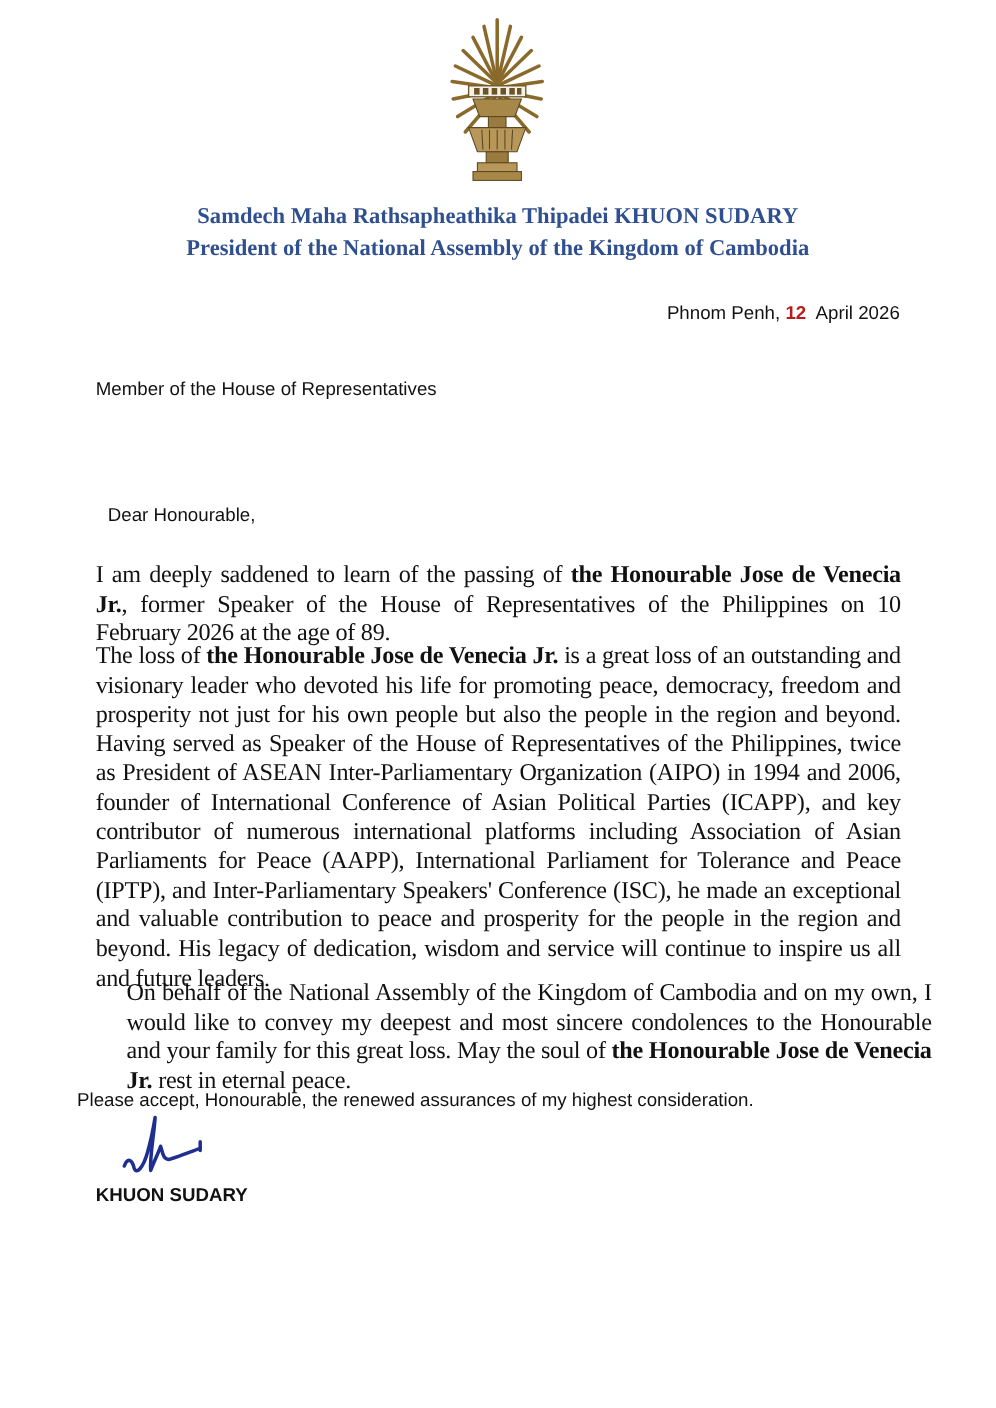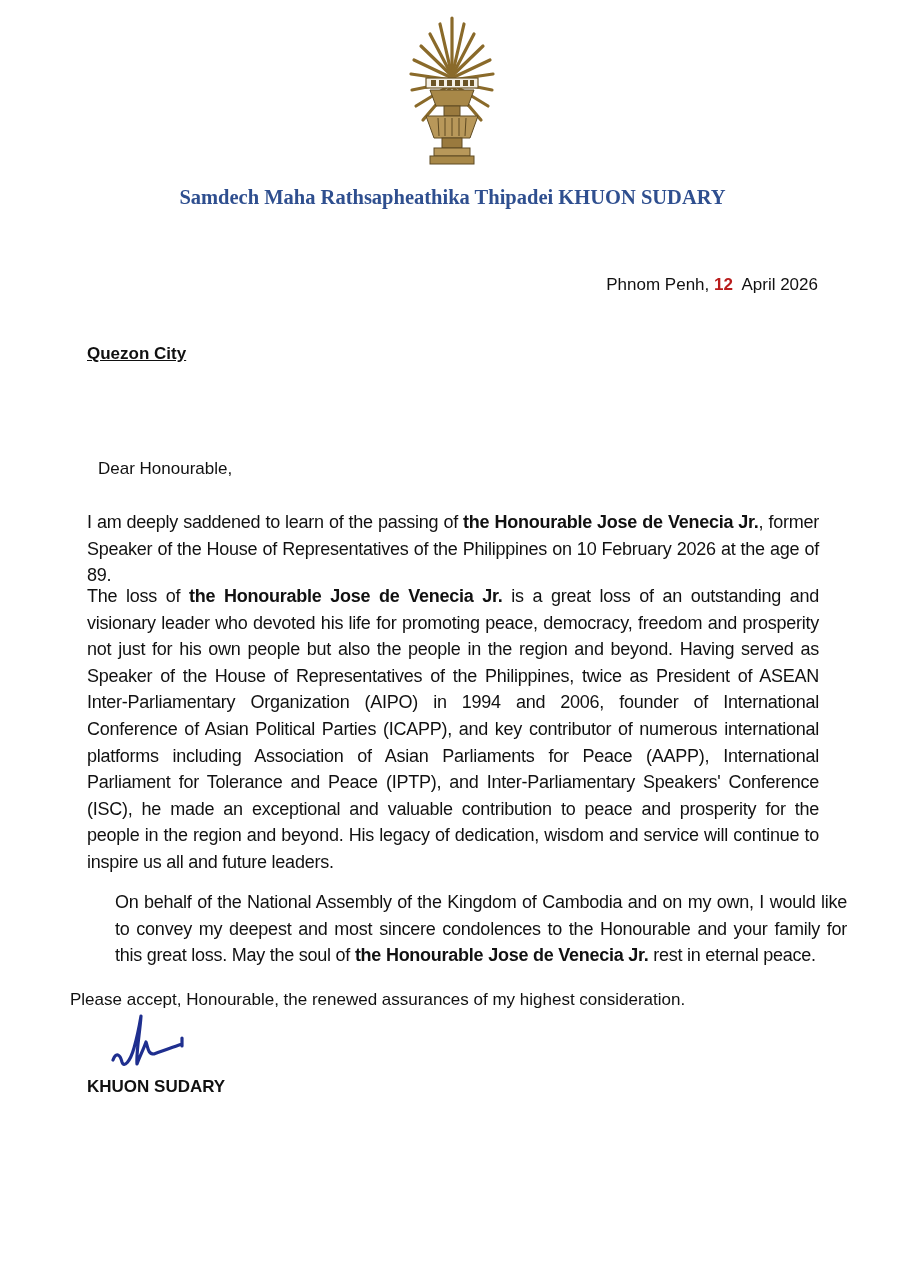--- a/index.html
+++ b/index.html
@@ -8,21 +8,21 @@
   .header { position: absolute; left: 0; top: 183px; width: 905px; text-align: center;
     font-family: "Liberation Serif", serif; font-weight: bold; color: #2f4f8f; font-size: 20.5px; line-height: 29px; }
   .sans { font-family: "Liberation Sans", sans-serif; font-size: 17px; }
   .date { position: absolute; right: 87px; top: 275px; }
   .date .day { color: #b91c1c; font-weight: bold; }
   .recipient { position: absolute; left: 87px; top: 343px; line-height: 21.5px; }
   .recipient .name { font-weight: bold; }
   .recipient .city { font-weight: bold; text-decoration: underline; }
   .salutation { position: absolute; left: 98px; top: 459px; }
   .para { position: absolute; left: 87px; width: 732px; line-height: 26.6px; text-align: justify;
-    font-family: Liberation Sans, sans-serif; font-size: 18px; letter-spacing: -0.25px; }
+    font-family: Liberation Serif, serif; font-size: 22px; letter-spacing: -0.25px; }
   .p1 { top: 509px; }
   .p2 { top: 583px; }
   .p3 { top: 889px; margin-left: 28px; }
   .closing { position: absolute; left: 70px; top: 974px; margin-top: 16px; }
   .signature { position: absolute; left: 110px; top: 1012px; width: 85px; height: 60px; }
   .signer { position: absolute; left: 87px; top: 1077px; font-weight: bold; }
   b { font-weight: bold; }
 </style>
 </head>
 <body>
@@ -66,26 +66,27 @@
       <line x1="51" y1="104" x2="51" y2="122"></line>
     <line x1="58" y1="104" x2="57" y2="122"></line>
   </g>
   <rect x="34" y="124" width="20" height="10" fill="#9a7a3e" stroke="#5e4a22" stroke-width="1"></rect>
   <rect x="26" y="134" width="36" height="8" fill="#b8985a" stroke="#5e4a22" stroke-width="1"></rect>
   <rect x="22" y="142" width="44" height="8" fill="#a88848" stroke="#5e4a22" stroke-width="1"></rect>
 </svg>
 
 <div class="header">
   <div>Samdech Maha Rathsapheathika Thipadei KHUON SUDARY</div>
+  <div>President of the National Assembly of the Kingdom of Cambodia</div>
 </div>
 
 <div class="date sans"><span>Phnom Penh, </span><span class="day">12</span>&nbsp; <span>April 2026</span></div>
 
 <div class="recipient sans">
-  <div class="city">Quezon City</div>
+  <div>Member of the House of Representatives</div>
 </div>
 
 <div class="salutation sans">Dear Honourable,</div>
 
 <div class="para p1"><span>I am deeply saddened to learn of the passing of </span><b>the Honourable Jose de Venecia Jr.</b><span>, former Speaker of the House of Representatives of the Philippines on 10 February 2026 at the age of 89.</span></div>
 
 <div class="para p2"><span>The loss of </span><b>the Honourable Jose de Venecia Jr.</b><span> is a great loss of an outstanding and visionary leader who devoted his life for promoting peace, democracy, freedom and prosperity not just for his own people but also the people in the region and beyond. Having served as Speaker of the House of Representatives of the Philippines, twice as President of ASEAN Inter-Parliamentary Organization (AIPO) in 1994 and 2006, founder of  International Conference of Asian Political Parties (ICAPP), and key contributor of numerous international platforms including Association of Asian Parliaments for Peace (AAPP), International Parliament for Tolerance and Peace (IPTP), and Inter-Parliamentary Speakers' Conference (ISC), he made an exceptional and valuable contribution to peace and prosperity for the people in the region and beyond. His legacy of dedication, wisdom and service will continue to inspire us all and future leaders.</span></div>
 
 <div class="para p3"><span>On behalf of the National Assembly of the Kingdom of Cambodia and on my own, I would like to convey my deepest and most sincere condolences to the Honourable and your family for this great loss. May the soul of </span><b>the Honourable Jose de Venecia Jr.</b><span> rest in eternal peace.</span></div>
 

